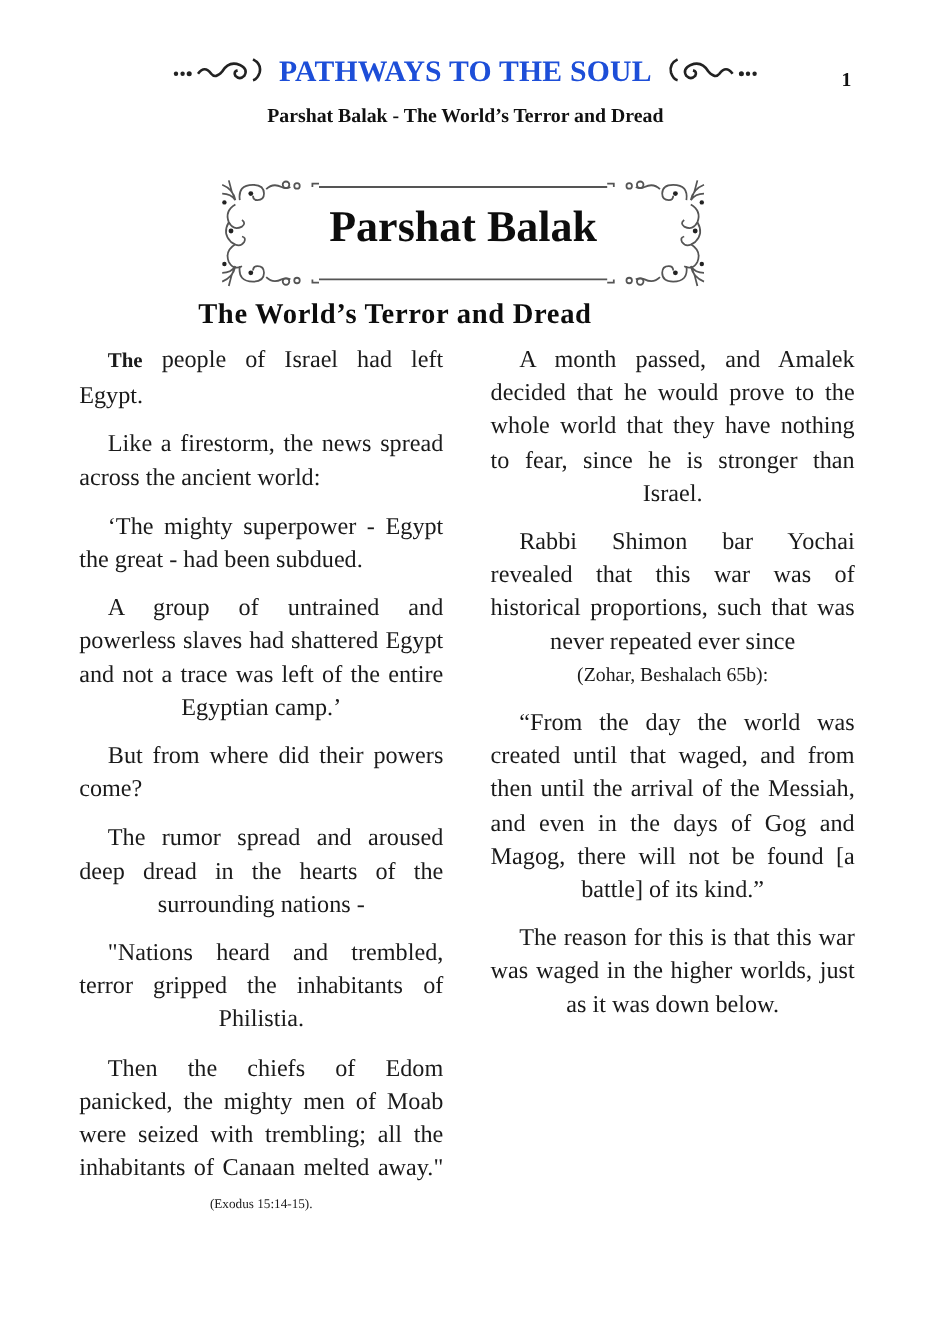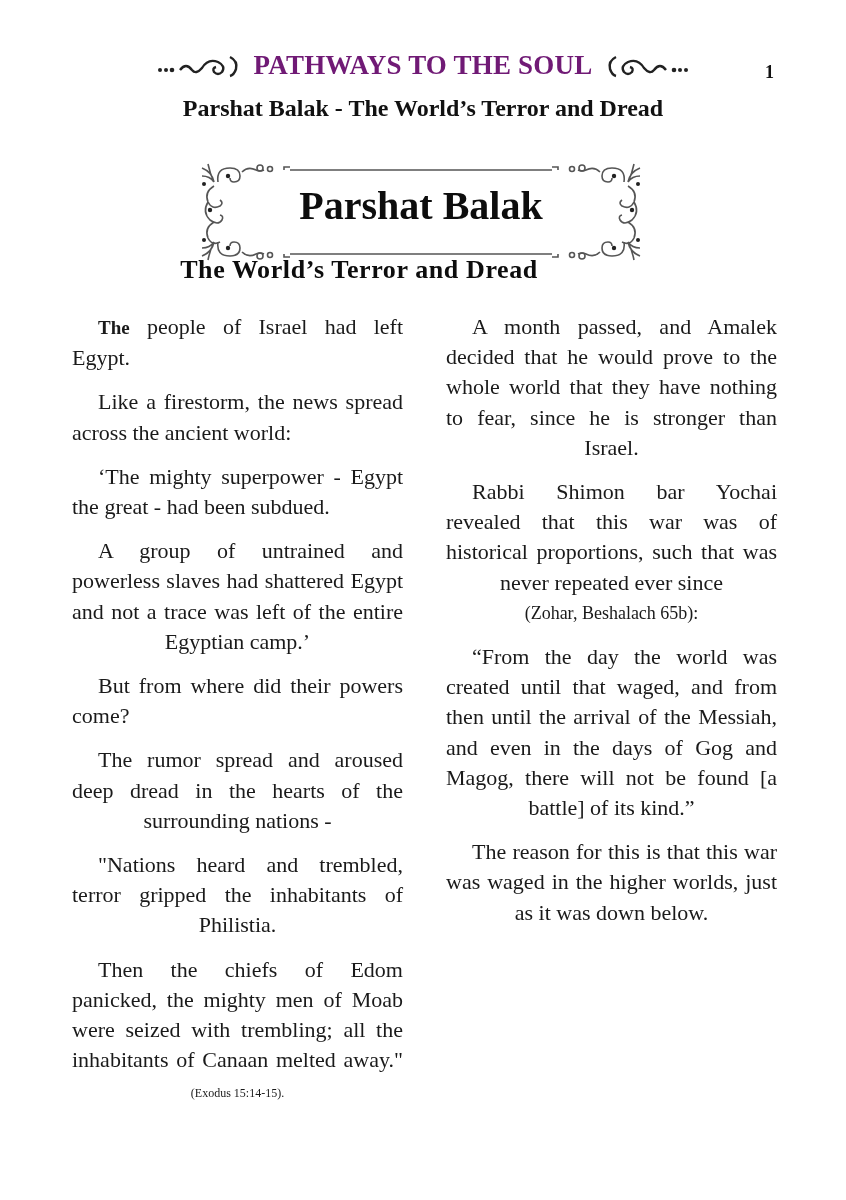--- a/index.html
+++ b/index.html
@@ -1,32 +1,32 @@
 <!DOCTYPE html>
 <html><head>
 <meta charset="utf-8">
 <style>
   html, body { margin: 0; padding: 0; background: #ffffff; }
   body { width: 846px; height: 1200px; position: relative; overflow: hidden;
          font-family: "Liberation Serif", "DejaVu Serif", serif; color: #1a1a1a; }
 
   .running-head { position: absolute; top: 50px; left: 0; width: 846px; text-align: center; }
-  .series-title { display: inline-flex; align-items: center; gap: 6px;
-                  font-weight: bold; font-size: 27px; letter-spacing: 0.2px; color: #701a75; }
+  .series-title { display: inline-flex; gap: 6px;
+                  font-weight: bold; font-size: 27px; letter-spacing: 0.2px; color: #1d4ed8; }
   .flourish { display: inline-block; vertical-align: middle; }
   .page-number { position: absolute; top: 62px; left: 765px; font-weight: bold; font-size: 18px; color: #111; }
   .subhead { position: absolute; top: 95px; left: 0; width: 846px; text-align: center;
-             font-weight: bold; font-size: 24px; color: #111; }
+             font-weight: bold; font-size: 18px; color: #111; }
 
   .frame { position: absolute; left: 198px; top: 162px; width: 446px; height: 100px; }
   .frame svg { position: absolute; left: 0; top: 0; }
   .frame-title { position: absolute; left: 0; top: 20px; width: 446px; text-align: center;
                  font-weight: bold; font-size: 40px; color: #0d0d0d; }
 
-  .chapter-title { position: absolute; top: 255px; left: 0; width: 718px; text-align: center;
+  .chapter-title { position: absolute; top: 271px; left: 0; width: 718px; text-align: center;
                    font-weight: bold; font-size: 26px; letter-spacing: 0.6px; color: #0d0d0d; }
 
   .col { position: absolute; top: 312px; width: 331px; font-size: 22px; line-height: 30.2px; }
   .col-left { left: 72px; }
   .col-right { left: 446px; }
   .para { margin: 0 0 14px 0; text-align: justify; text-indent: 26px; text-align-last: center; }
   .para.last-left { text-align-last: left; }
   .dropcap { font-weight: bold; font-size: 19px; }
   .cite { font-size: 12px; }
   .cite-line { display: block; font-size: 18px; text-indent: 0; }

